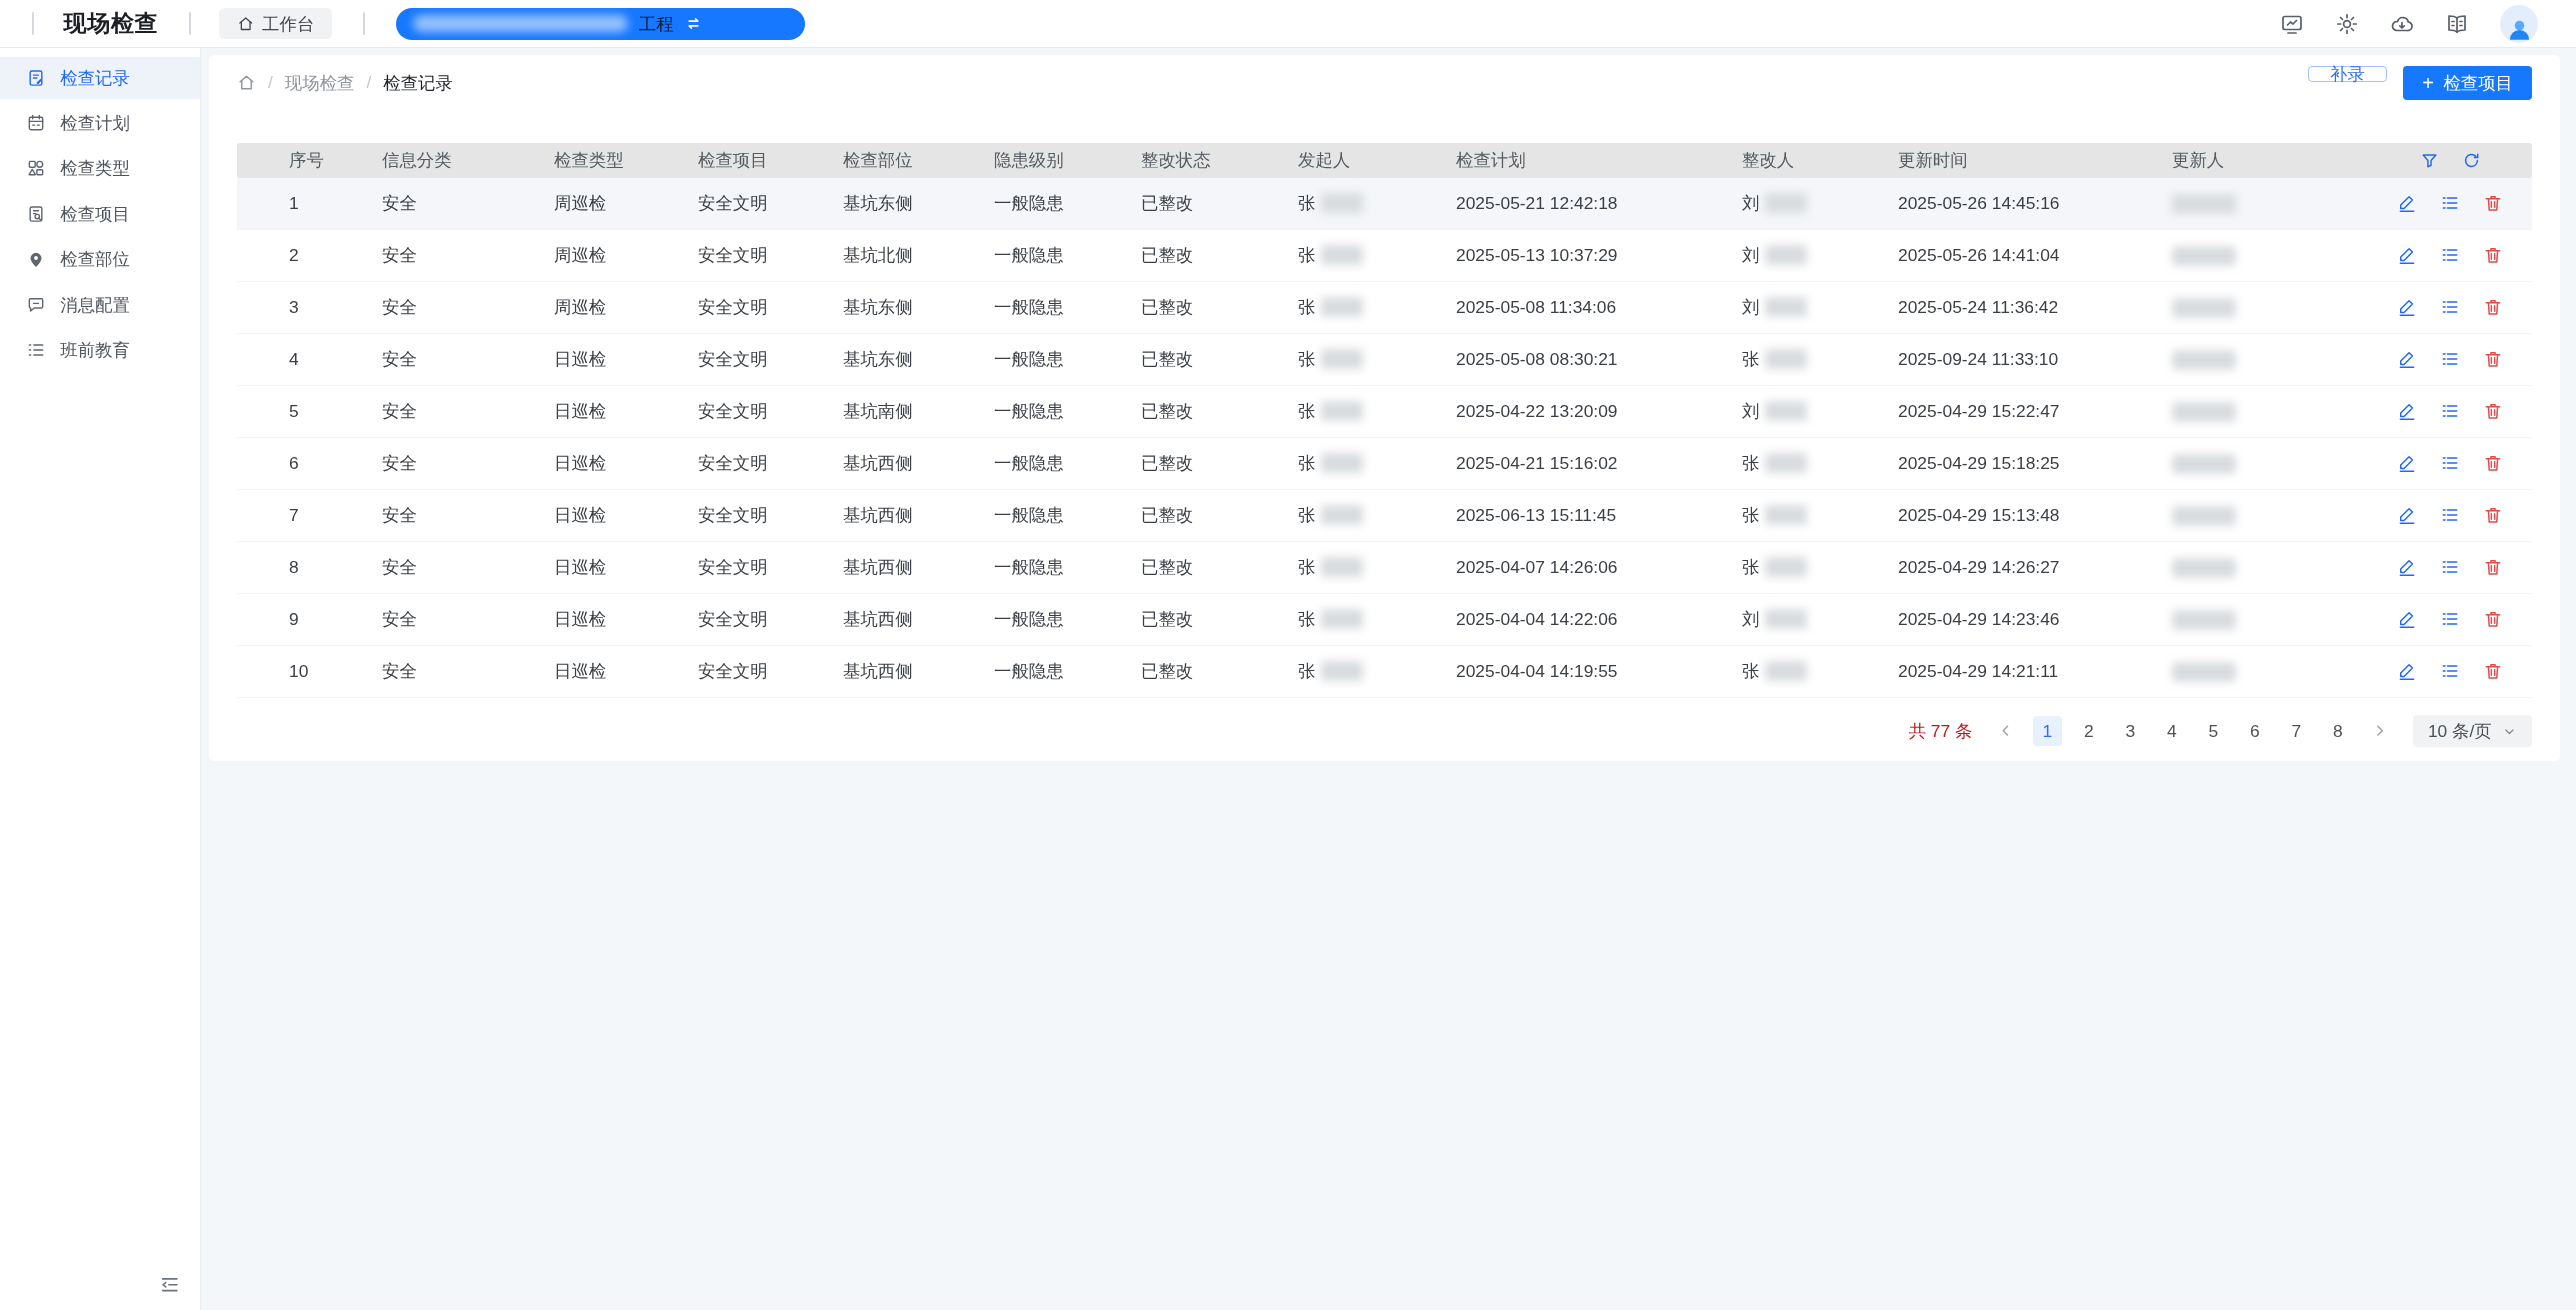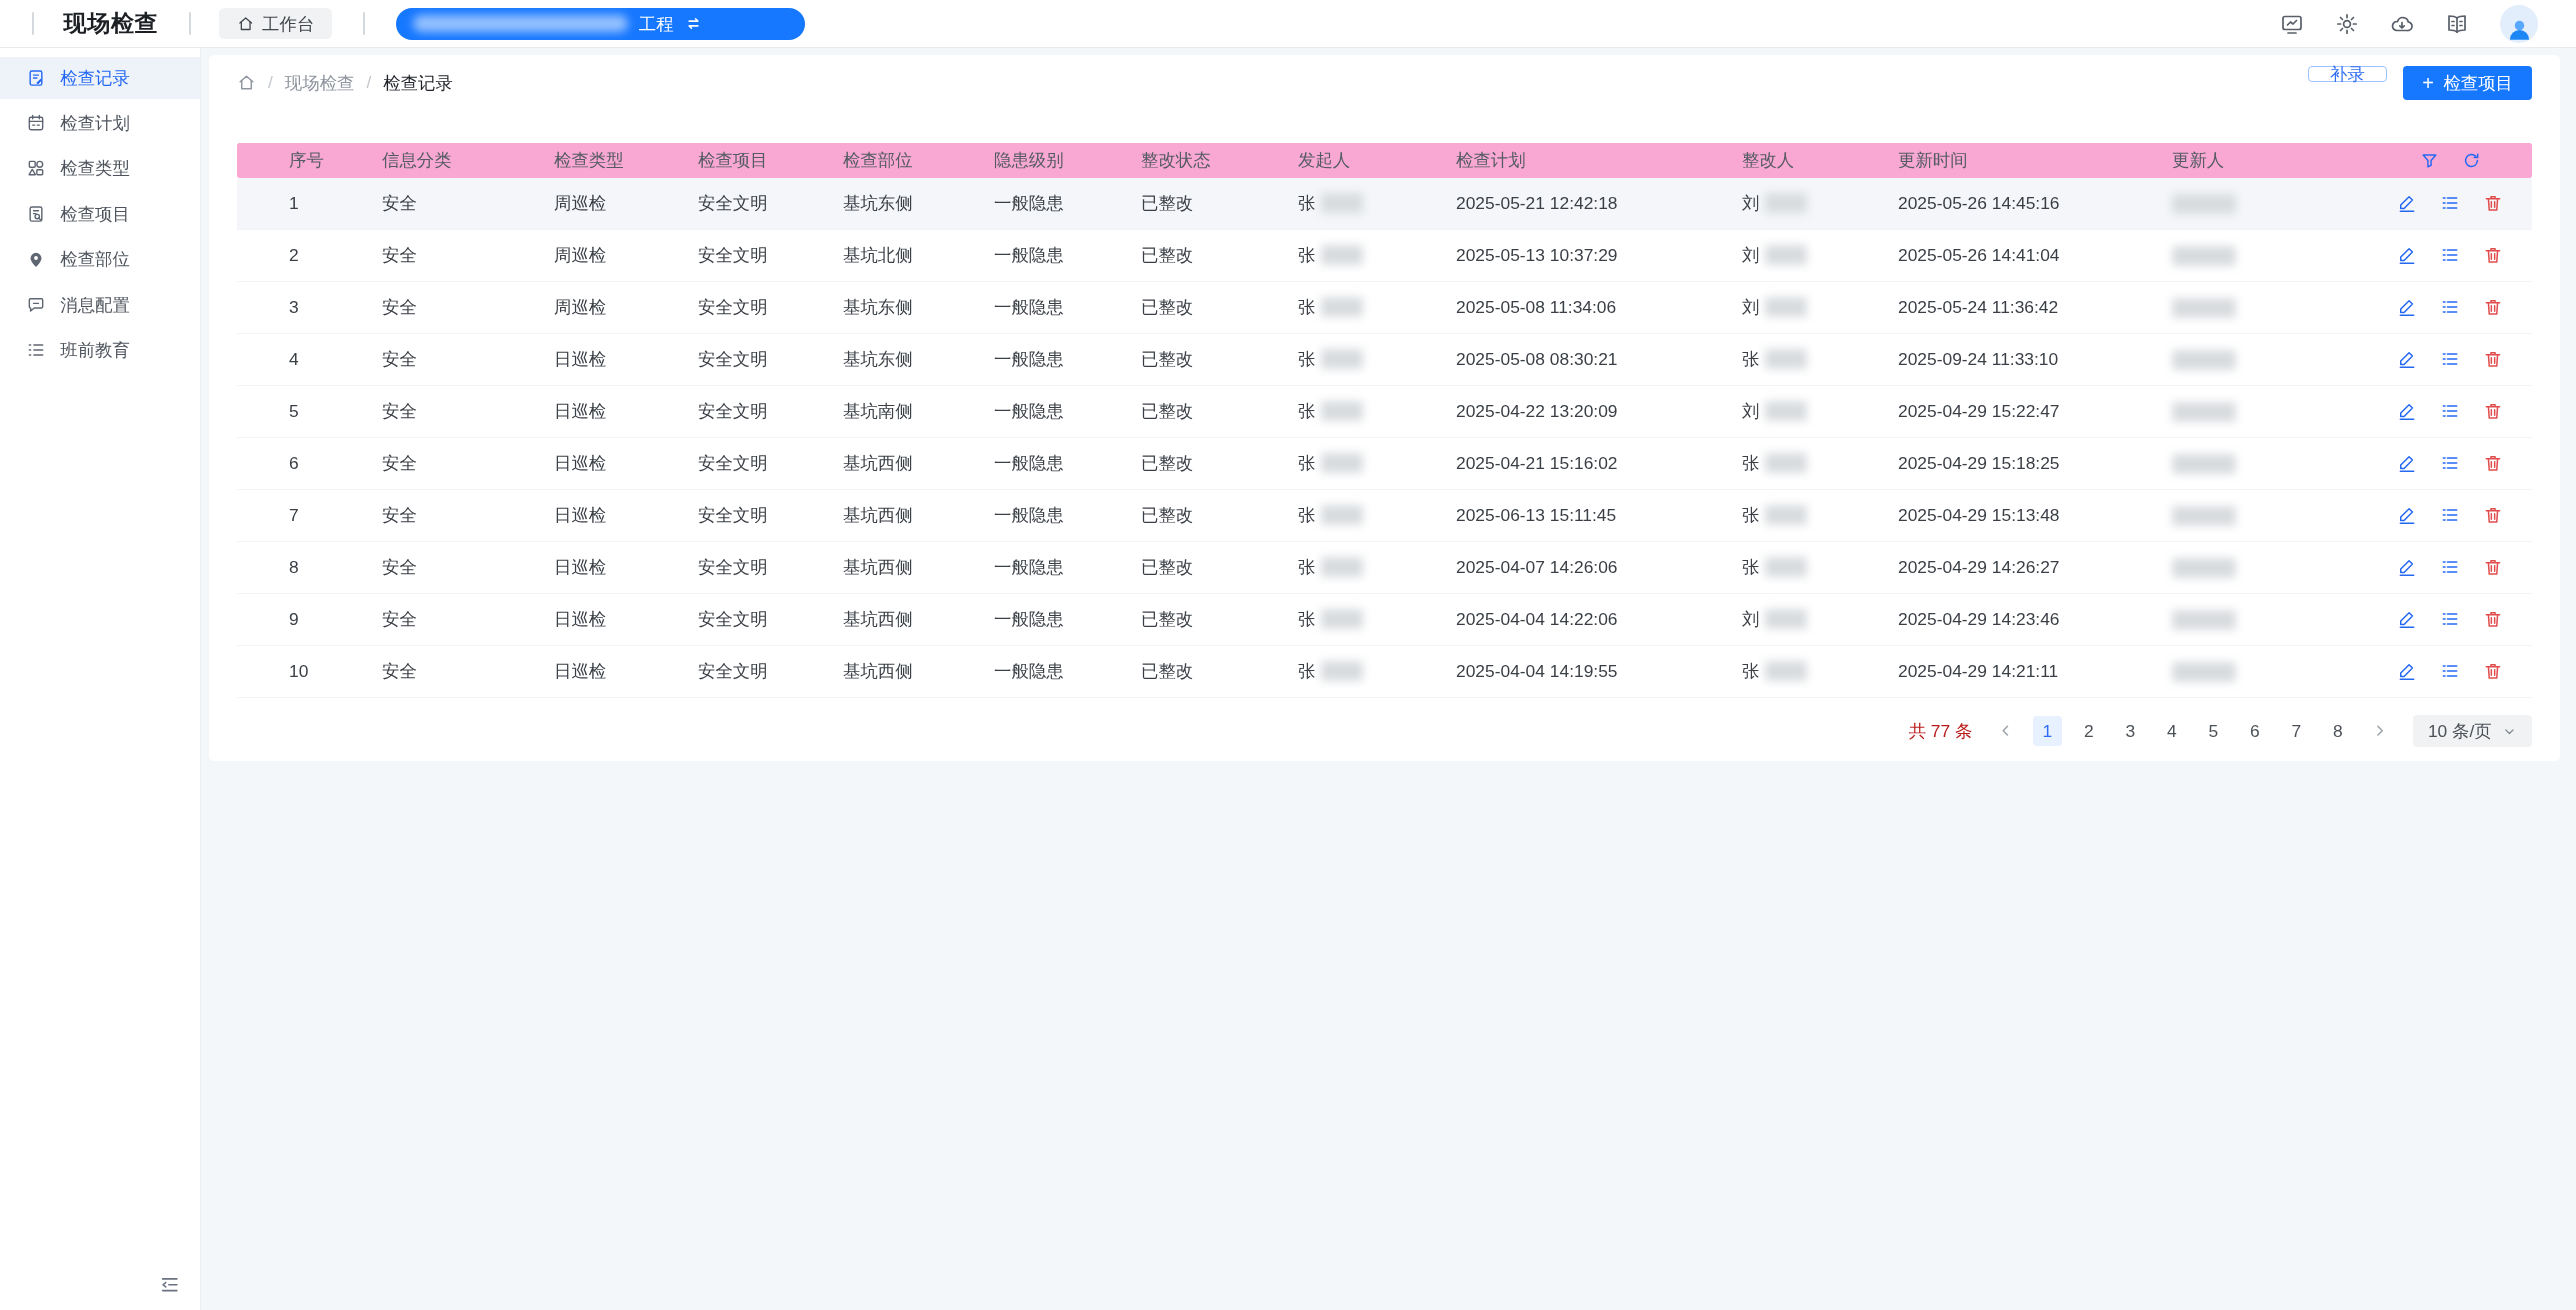--- a/index.html
+++ b/index.html
@@ -13,21 +13,21 @@
   .vdiv.first { margin-left:32px; }
   .app-title { font-size:23px; font-weight:700; color:#1c1f23; margin-left:29.5px; letter-spacing:0.7px; }
   .vdiv.second { margin-left:31px; }
   .chip { margin-left:28px; height:31px; background:#f1f2f4; border-radius:5.4px; display:flex;
     align-items:center; gap:8px; padding:0 17.4px; font-size:17.4px; color:#42464d; cursor:pointer; }
   .chip svg { width:17.4px; height:17.4px; }
   .vdiv.third { margin-left:31px; }
   .pill { margin-left:31px; height:32px; min-width:409px; border-radius:16px; background:#1677ff;
     display:flex; align-items:center; gap:10.7px; padding:0 17.4px; cursor:pointer; }
   .pill-blur { width:215px; height:17.4px; background:rgba(255,255,255,.55); border-radius:8.7px; filter:blur(4.7px); }
-  .pill-suffix { color:#ffffff; font-size:17.4px; }
+  .pill-suffix { color:#0f172a; font-size:17.4px; }
   .pill svg { width:19px; height:19px; }
   .topbar-right { margin-left:auto; display:flex; align-items:center; gap:31px; margin-right:38px; }
   .tb-ico { width:24px; height:24px; color:#585f68; cursor:pointer; display:flex; }
   .tb-ico svg { width:24px; height:24px; }
   .avatar { width:38px; height:38px; border-radius:50%; background:#e3eefc; display:flex;
     align-items:flex-end; justify-content:center; overflow:hidden; cursor:pointer; }
   .avatar svg { width:27px; height:27px; }
 
   
   .sidebar { position:absolute; left:0; top:48px; bottom:0; width:201px; background:#fff;
@@ -54,21 +54,21 @@
   .crumb-actions { margin-left:auto; display:flex; gap:16px; }
   .btn-outline { height:16px; padding:0 21.5px; border:0.7px solid #9ec2ff; color:#2f6ef4; background:#fff;
     border-radius:4px; font-size:17.4px; display:flex; align-items:center; cursor:pointer; }
   .btn-primary { height:34px; padding:0 19px; background:#1677ff; color:#fff; border:none;
     border-radius:4px; font-size:17.4px; display:flex; align-items:center; gap:9.4px; cursor:pointer; }
   .btn-primary .plus { font-size:20px; line-height:1; }
 
   
   .table { margin-top:32px; }
   .tgrid { display:grid; grid-template-columns:145px 172px 144px 145px 151px 147px 157px 158px 286px 156px 274px 196px 1fr; }
-  .thead { background:#f9a8d4; border-radius:2.7px; height:35px; align-items:center;font-family:Liberation Serif, serif; }
+  .thead { background:#e5e5e5; border-radius:2.7px; height:35px; align-items:center;font-family:Liberation Serif, serif; }
   .th { font-size:17.4px; color:#555b63; white-space:nowrap; }
   .th:first-child, .trow .td:first-child { padding-left:52px; }
   .th-actions { display:flex; justify-content:center; align-items:center; gap:23px; color:#2468f2; }
   .th-actions svg { width:19px; height:19px; cursor:pointer; }
   .trow { height:52px; align-items:center; border-bottom:1.3px solid #f3f4f6; }
   .trow.hl { background:#f4f6f9; }
   .td { font-size:17.4px; color:#3a3f46; white-space:nowrap; }
   .pname { vertical-align:middle; }
   .blob { display:inline-block; width:42px; height:20px; background:#d9dcdf; border-radius:2px;
     filter:blur(4px); vertical-align:middle; margin-left:5.4px; }

